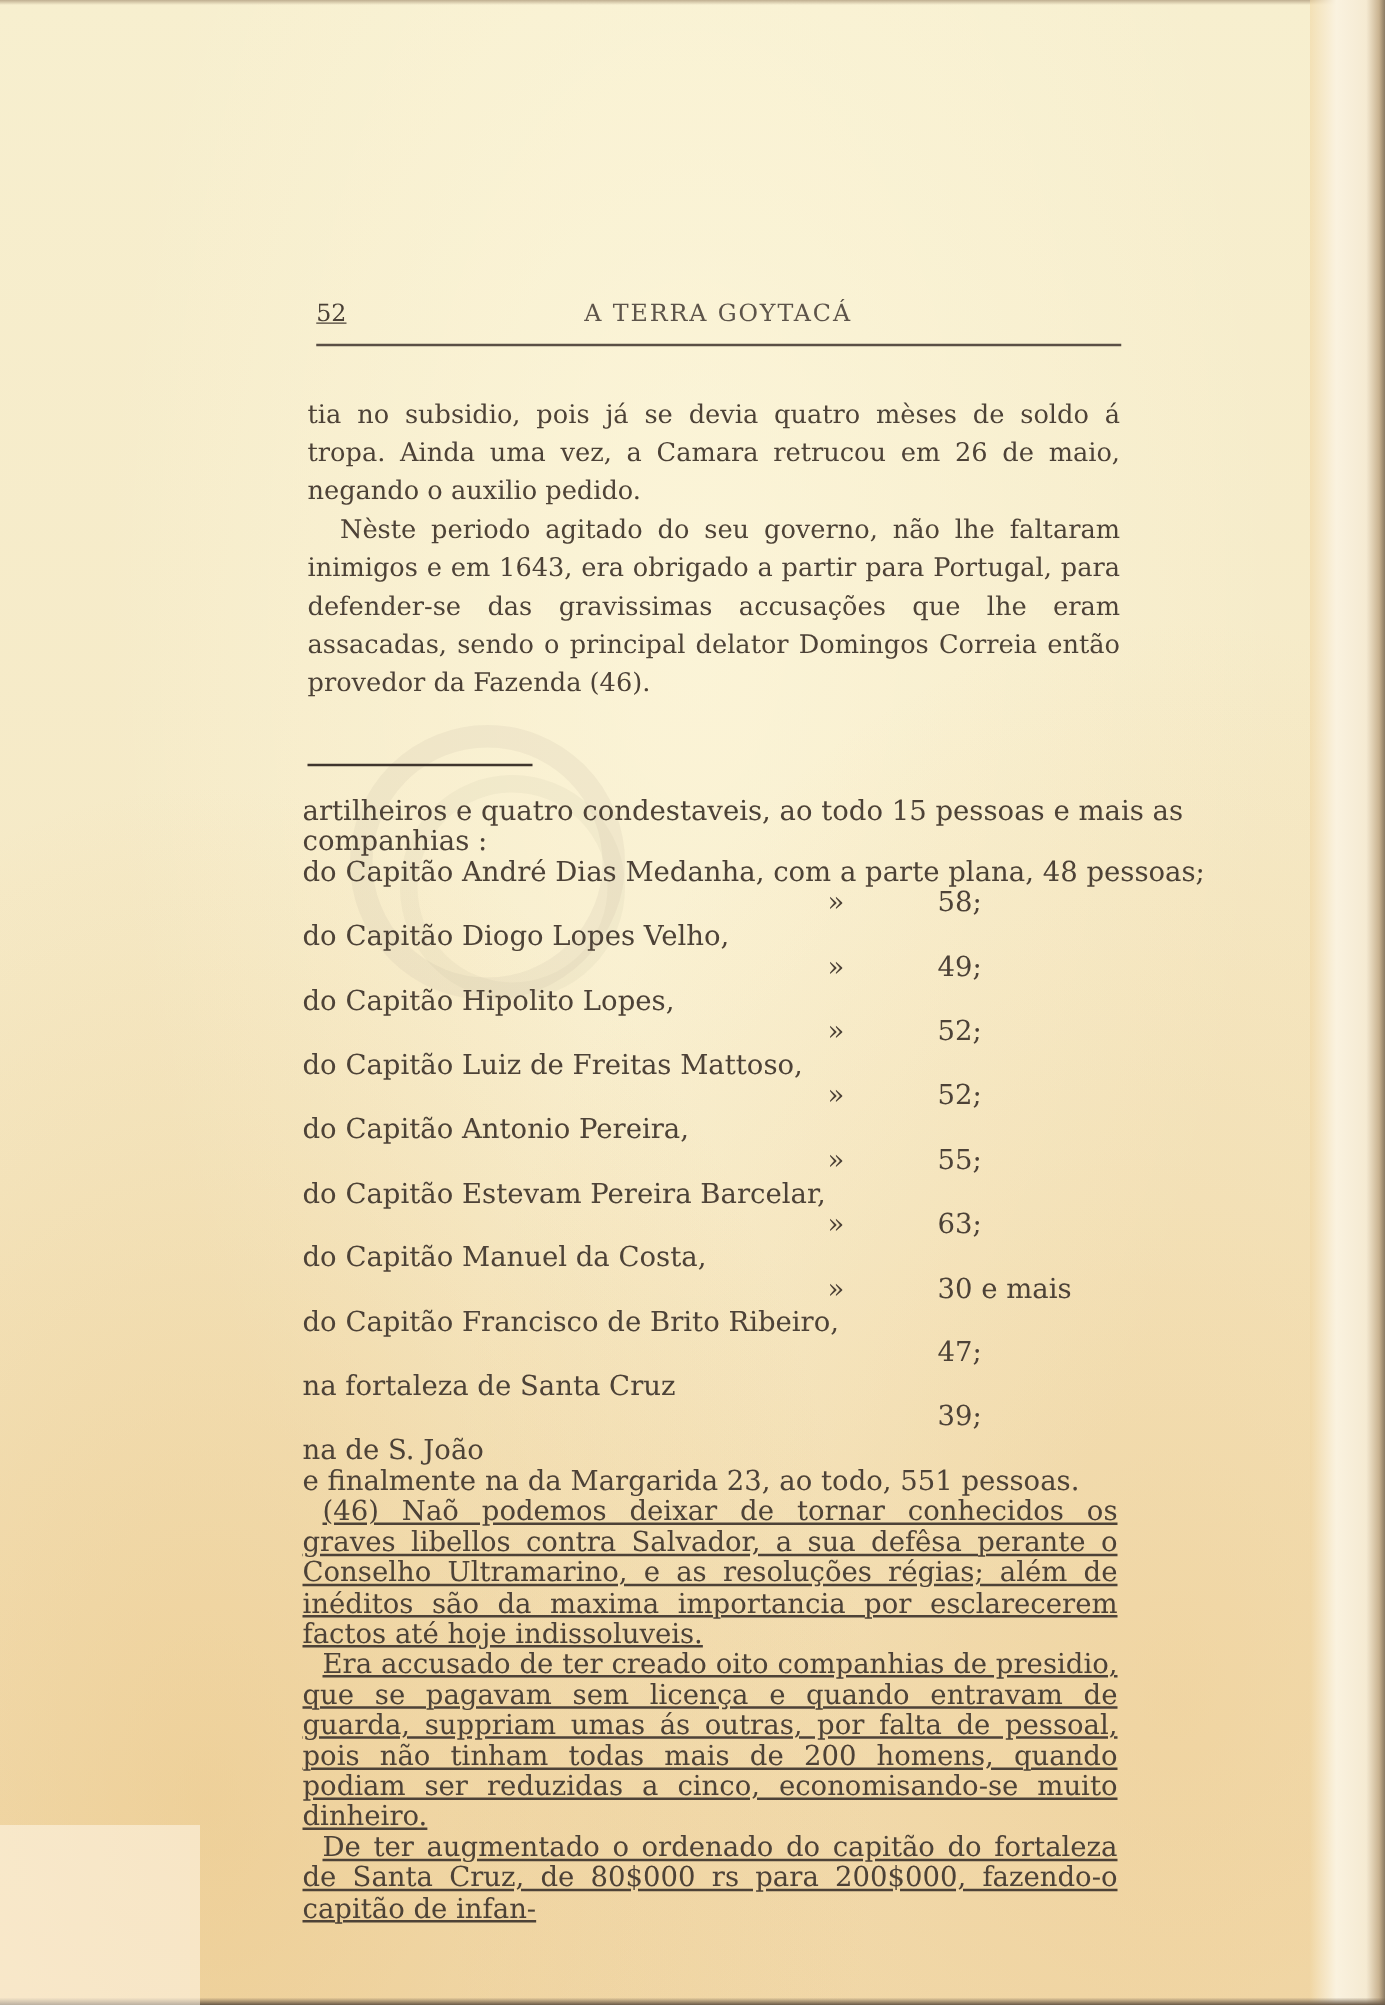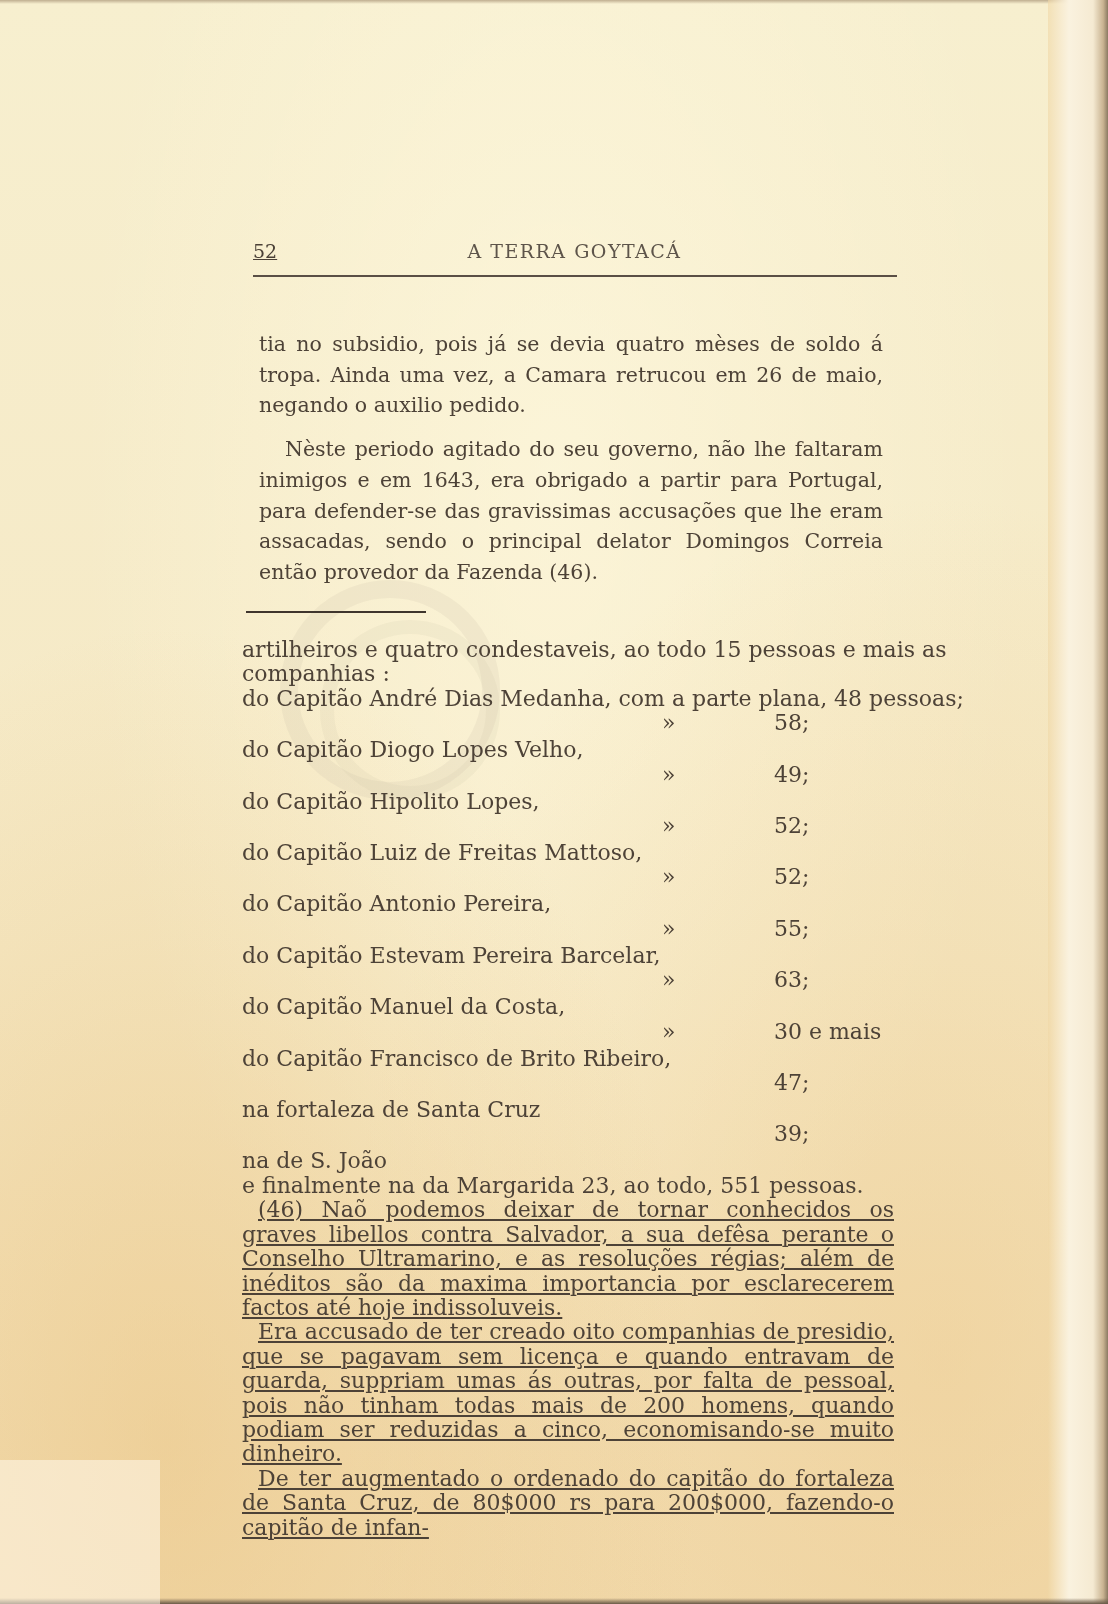--- a/index.html
+++ b/index.html
@@ -57,36 +57,36 @@
   }
   .header-rule {
     position: absolute; left: 253px; top: 275px; width: 644px; height: 2px;
     background: #5a4f45;
   }
   .body-text {
     position: absolute; left: 246px; top: 316px; width: 650px;
     font-size: 20.5px; line-height: 30.7px; color: #4d4237;
     text-align: justify;
   }
-  .body-text p { margin: 13px; }
+  .body-text p { margin: 0; }
   .body-text p.indent { text-indent: 26px; }
   .footnote-rule {
     position: absolute; left: 246px; top: 611px; width: 180px; height: 1.5px;
     background: #3f352d;
   }
   .footnote {
     position: absolute; left: 242px; top: 638px; width: 652px;
     font-size: 22px; line-height: 24.4px; color: #4d4237;
   }
   .footnote p { margin: 0; text-align: justify; text-decoration: underline; }
   .footnote p.indent { text-indent: 16px; }
   .fn-row { display: flex; white-space: nowrap; }
   .fn-name { width: 420px; margin-top: 27px; }
   .fn-ditto { width: 88px; }
-  .fn-count { flex: 1; margin-left: 24px; }
+  .fn-count { flex: 1; }
   .fn-full { white-space: nowrap; }
   .last-para { position: relative; }
 </style>
 </head>
 <body>
 
 <div class="page">
   <div class="top-edge"></div>
   <div class="right-edge"></div>
   <div class="bottom-edge"></div>

